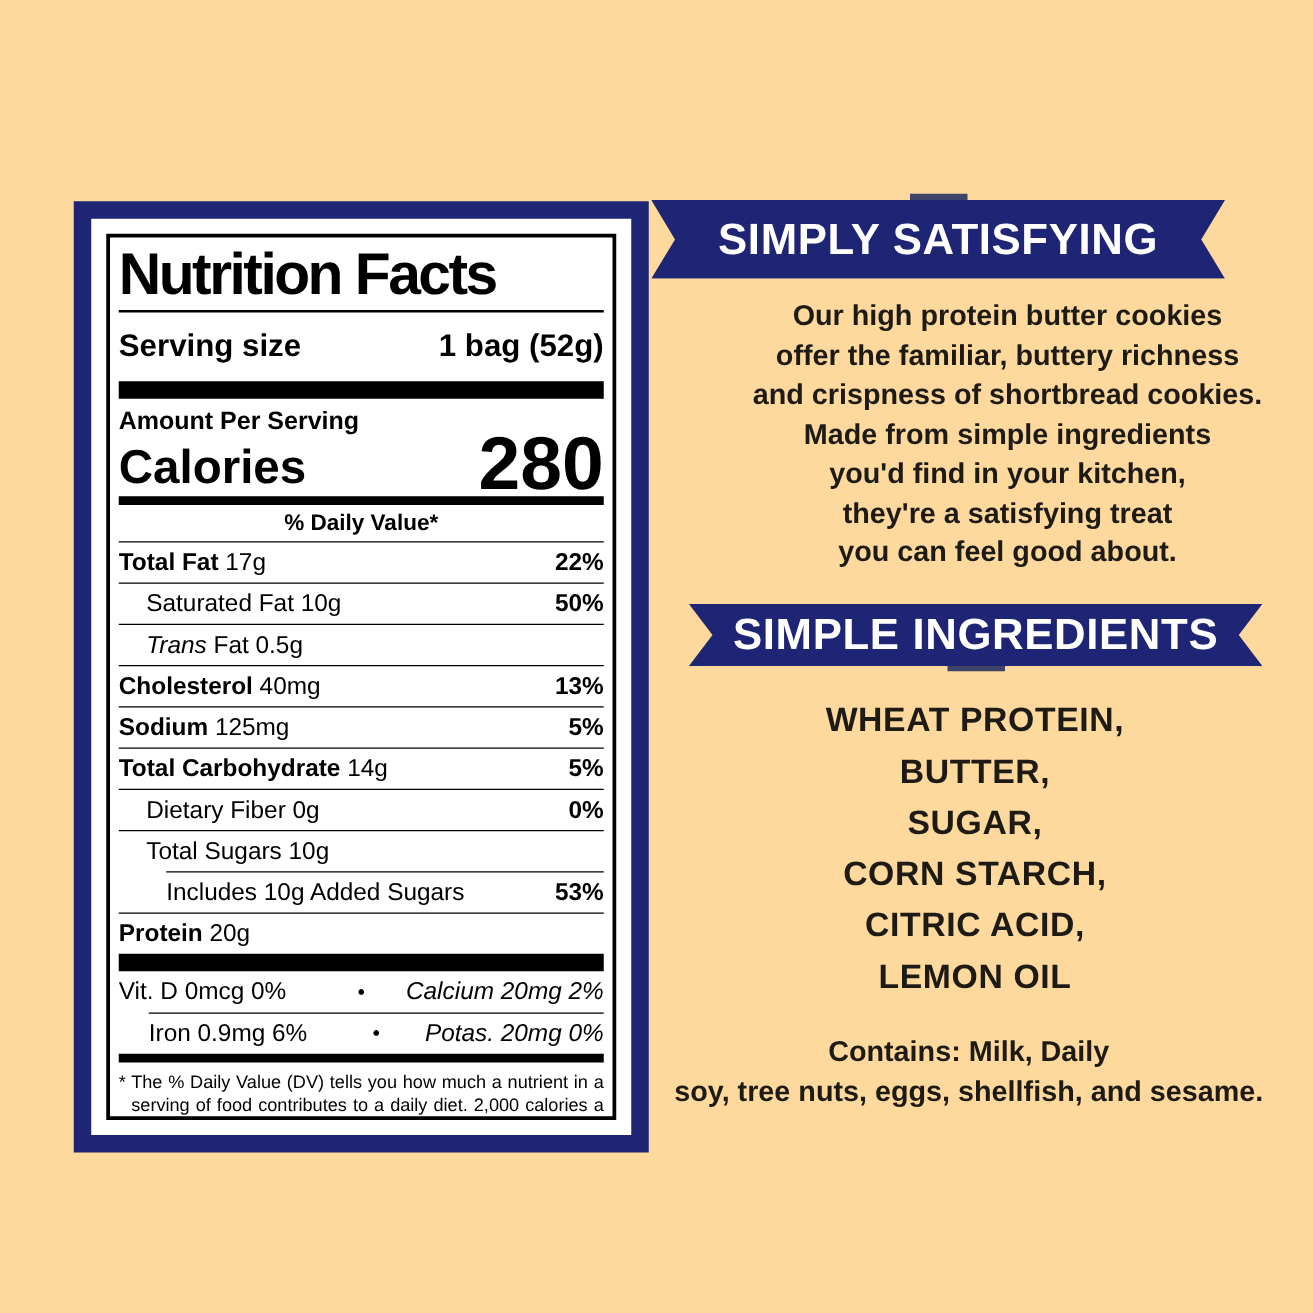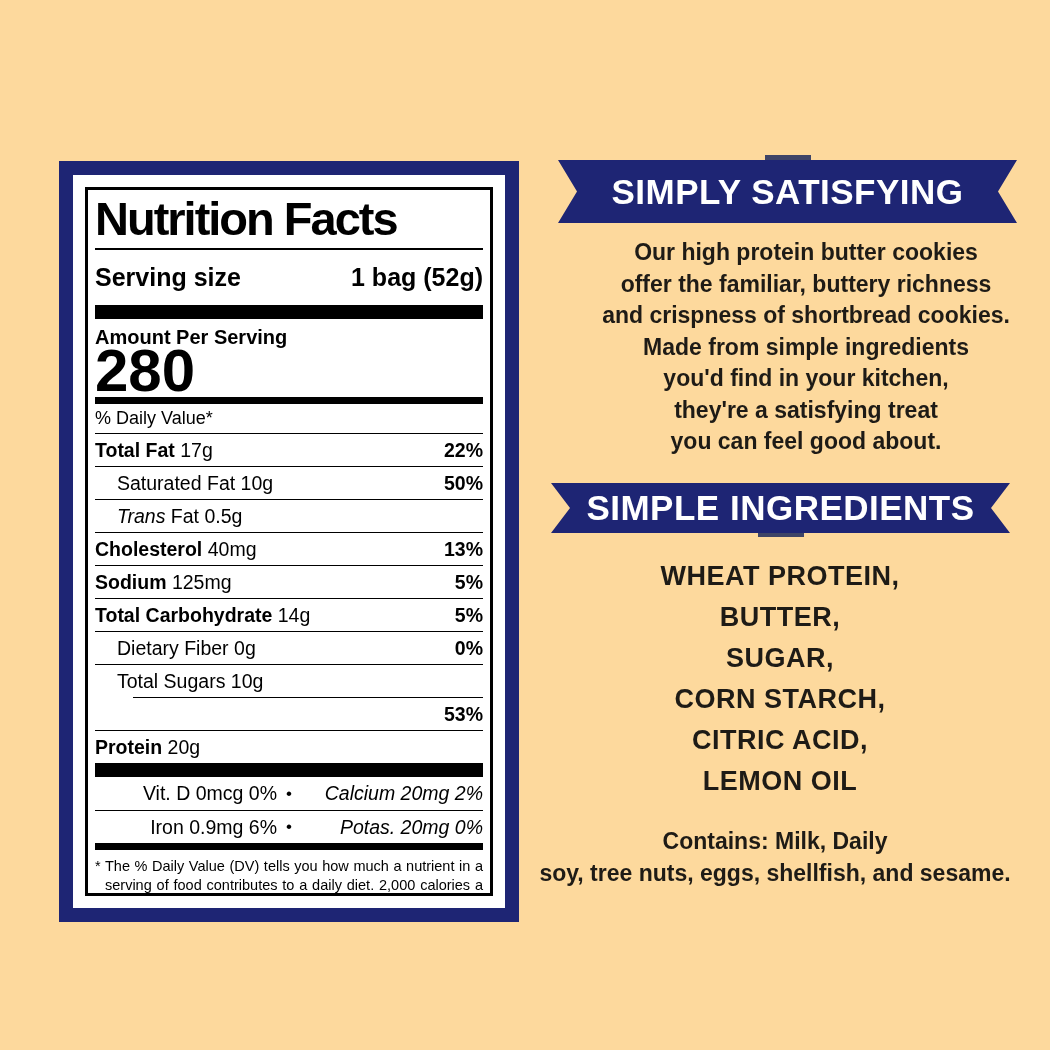--- a/index.html
+++ b/index.html
@@ -48,42 +48,42 @@
   }
   .bar-thick { height: 14px; background: var(--black); flex: none; }
   .bar-med { height: 7px; background: var(--black); flex: none; }
   .aps { font-weight: bold; font-size: 20px; margin-top: 8px; line-height: 21px; flex: none; }
   .cal-row {
     display: flex; justify-content: space-between; align-items: flex-end;
     height: 46px; margin-bottom: 3px; flex: none;
   }
   .cal-label { font-size: 38px; font-weight: bold; line-height: 40px; }
   .cal-value { font-size: 60px; font-weight: bold; line-height: 46px; }
-  .dv-header { text-align: left; font-weight: normal; font-size: 18px; height: 29px; line-height: 29px; flex: none; }
+  .dv-header { text-align: center; font-weight: bold; font-size: 18px; height: 29px; line-height: 29px; flex: none; }
   .nrows { flex: none; }
   .nrow {
     display: flex; align-items: center;
     border-top: 1px solid var(--black);
     height: 33px; font-size: 19.5px;
   }
   .nrow.ind1 { padding-left: 22px; }
   .nrow.ind2 { margin-left: 38px; }
   .nlabel i { font-style: italic; }
   .ndv { margin-left: auto; font-weight: bold; }
   .mrow { display: flex; align-items: center; height: 33px; font-size: 19.5px; flex: none; }
-  .mrow.mline { border-top: 1px solid var(--black); }
-  .mleft { flex: 1; text-align: right; }
+  .mrow.mline { border-top: 1px solid var(--black); margin-left: 24px; }
+  .mleft { flex: 1; text-align: left; }
   .mdot { width: 24px; text-align: center; font-size: 17px; }
   .mright { flex: 1; text-align: right; font-style: italic; }
   .footnote { font-size: 14.5px; line-height: 18.5px; text-align: justify; padding-top: 7px; flex: none; }
   .footnote-inner { padding-left: 10px; text-indent: -10px; }
 
   
   .ribbon-wrap { position: absolute; width: 459px; height: 63px; }
-  .ribbon-wrap.rw1 { left: 558px; top: 160px; text-align: center; }
+  .ribbon-wrap.rw1 { left: 521px; top: 160px; text-align: center; }
   .ribbon-wrap.rw2 { left: 551px; top: 483px; height: 50px; }
   .ribbon-fold {
     position: absolute; left: 50%; transform: translateX(-50%);
     width: 46px; height: 7px; background: var(--fold); z-index: 0;
   }
   .rw1 .ribbon-fold { top: -5px; }
   .rw2 .ribbon-fold { bottom: -4px; }
   .ribbon {
     position: absolute; inset: 0; z-index: 1;
     background: var(--navy);
@@ -105,20 +105,21 @@
     <div class="np-box">
       <div class="np-title">Nutrition Facts</div>
       <div class="rule2"></div>
       <div class="serving-row">
         <span>Serving size</span>
         <span>1 bag (52g)</span>
       </div>
       <div class="bar-thick"></div>
       <div class="aps">Amount Per Serving</div>
       <div class="cal-row">
+        <span class="cal-label">Calories</span>
         <span class="cal-value">280</span>
       </div>
       <div class="bar-med"></div>
       <div class="dv-header">% Daily Value*</div>
       <div class="nrows">
           <div class="nrow">
             <span class="nlabel"><b>Total Fat</b> 17g</span>
             <span class="ndv">22%</span>
           </div>
           <div class="nrow ind1">
@@ -141,20 +142,21 @@
             <span class="ndv">5%</span>
           </div>
           <div class="nrow ind1">
             <span class="nlabel"><span>Dietary Fiber</span> 0g</span>
             <span class="ndv">0%</span>
           </div>
           <div class="nrow ind1">
             <span class="nlabel"><span>Total Sugars</span> 10g</span>
           </div>
           <div class="nrow ind2">
+            <span class="nlabel"><span>Includes 10g Added Sugars</span></span>
             <span class="ndv">53%</span>
           </div>
           <div class="nrow">
             <span class="nlabel"><b>Protein</b> 20g</span>
           </div>
         </div>
       <div class="bar-thick"></div>
       <div id="micro-rows">
           <div class="mrow">
             <span class="mleft">Vit. D 0mcg 0%</span>

